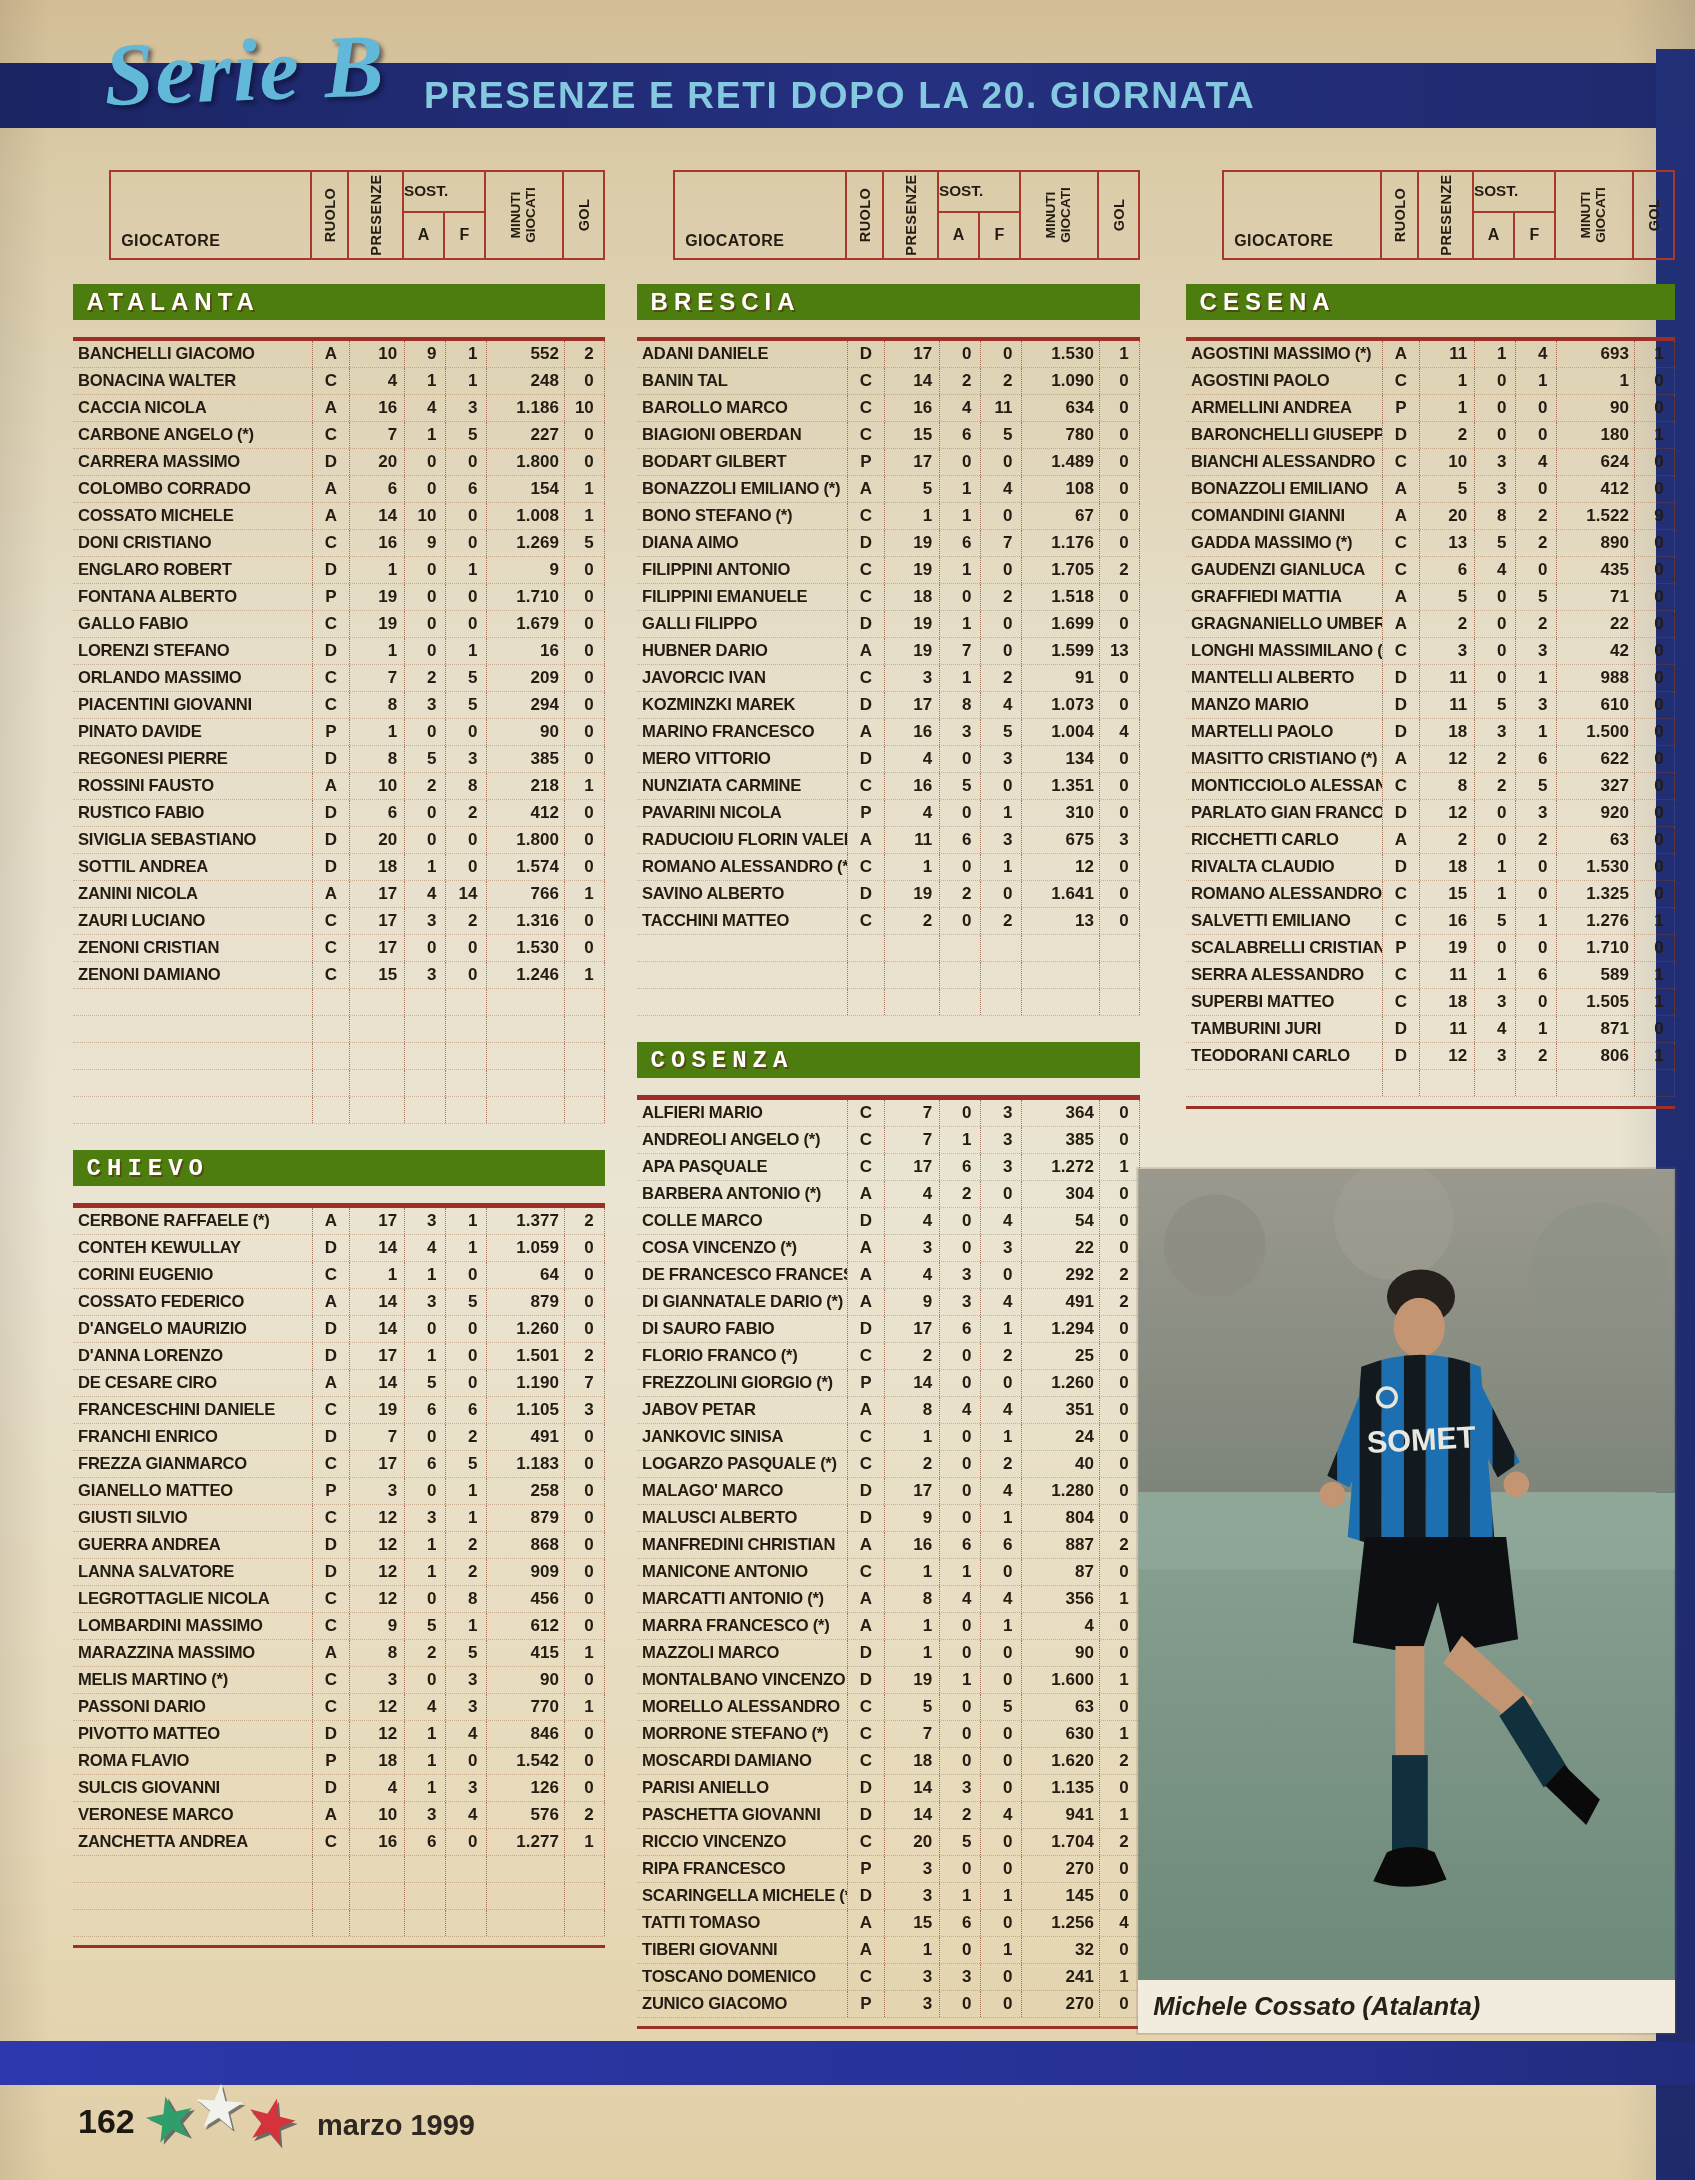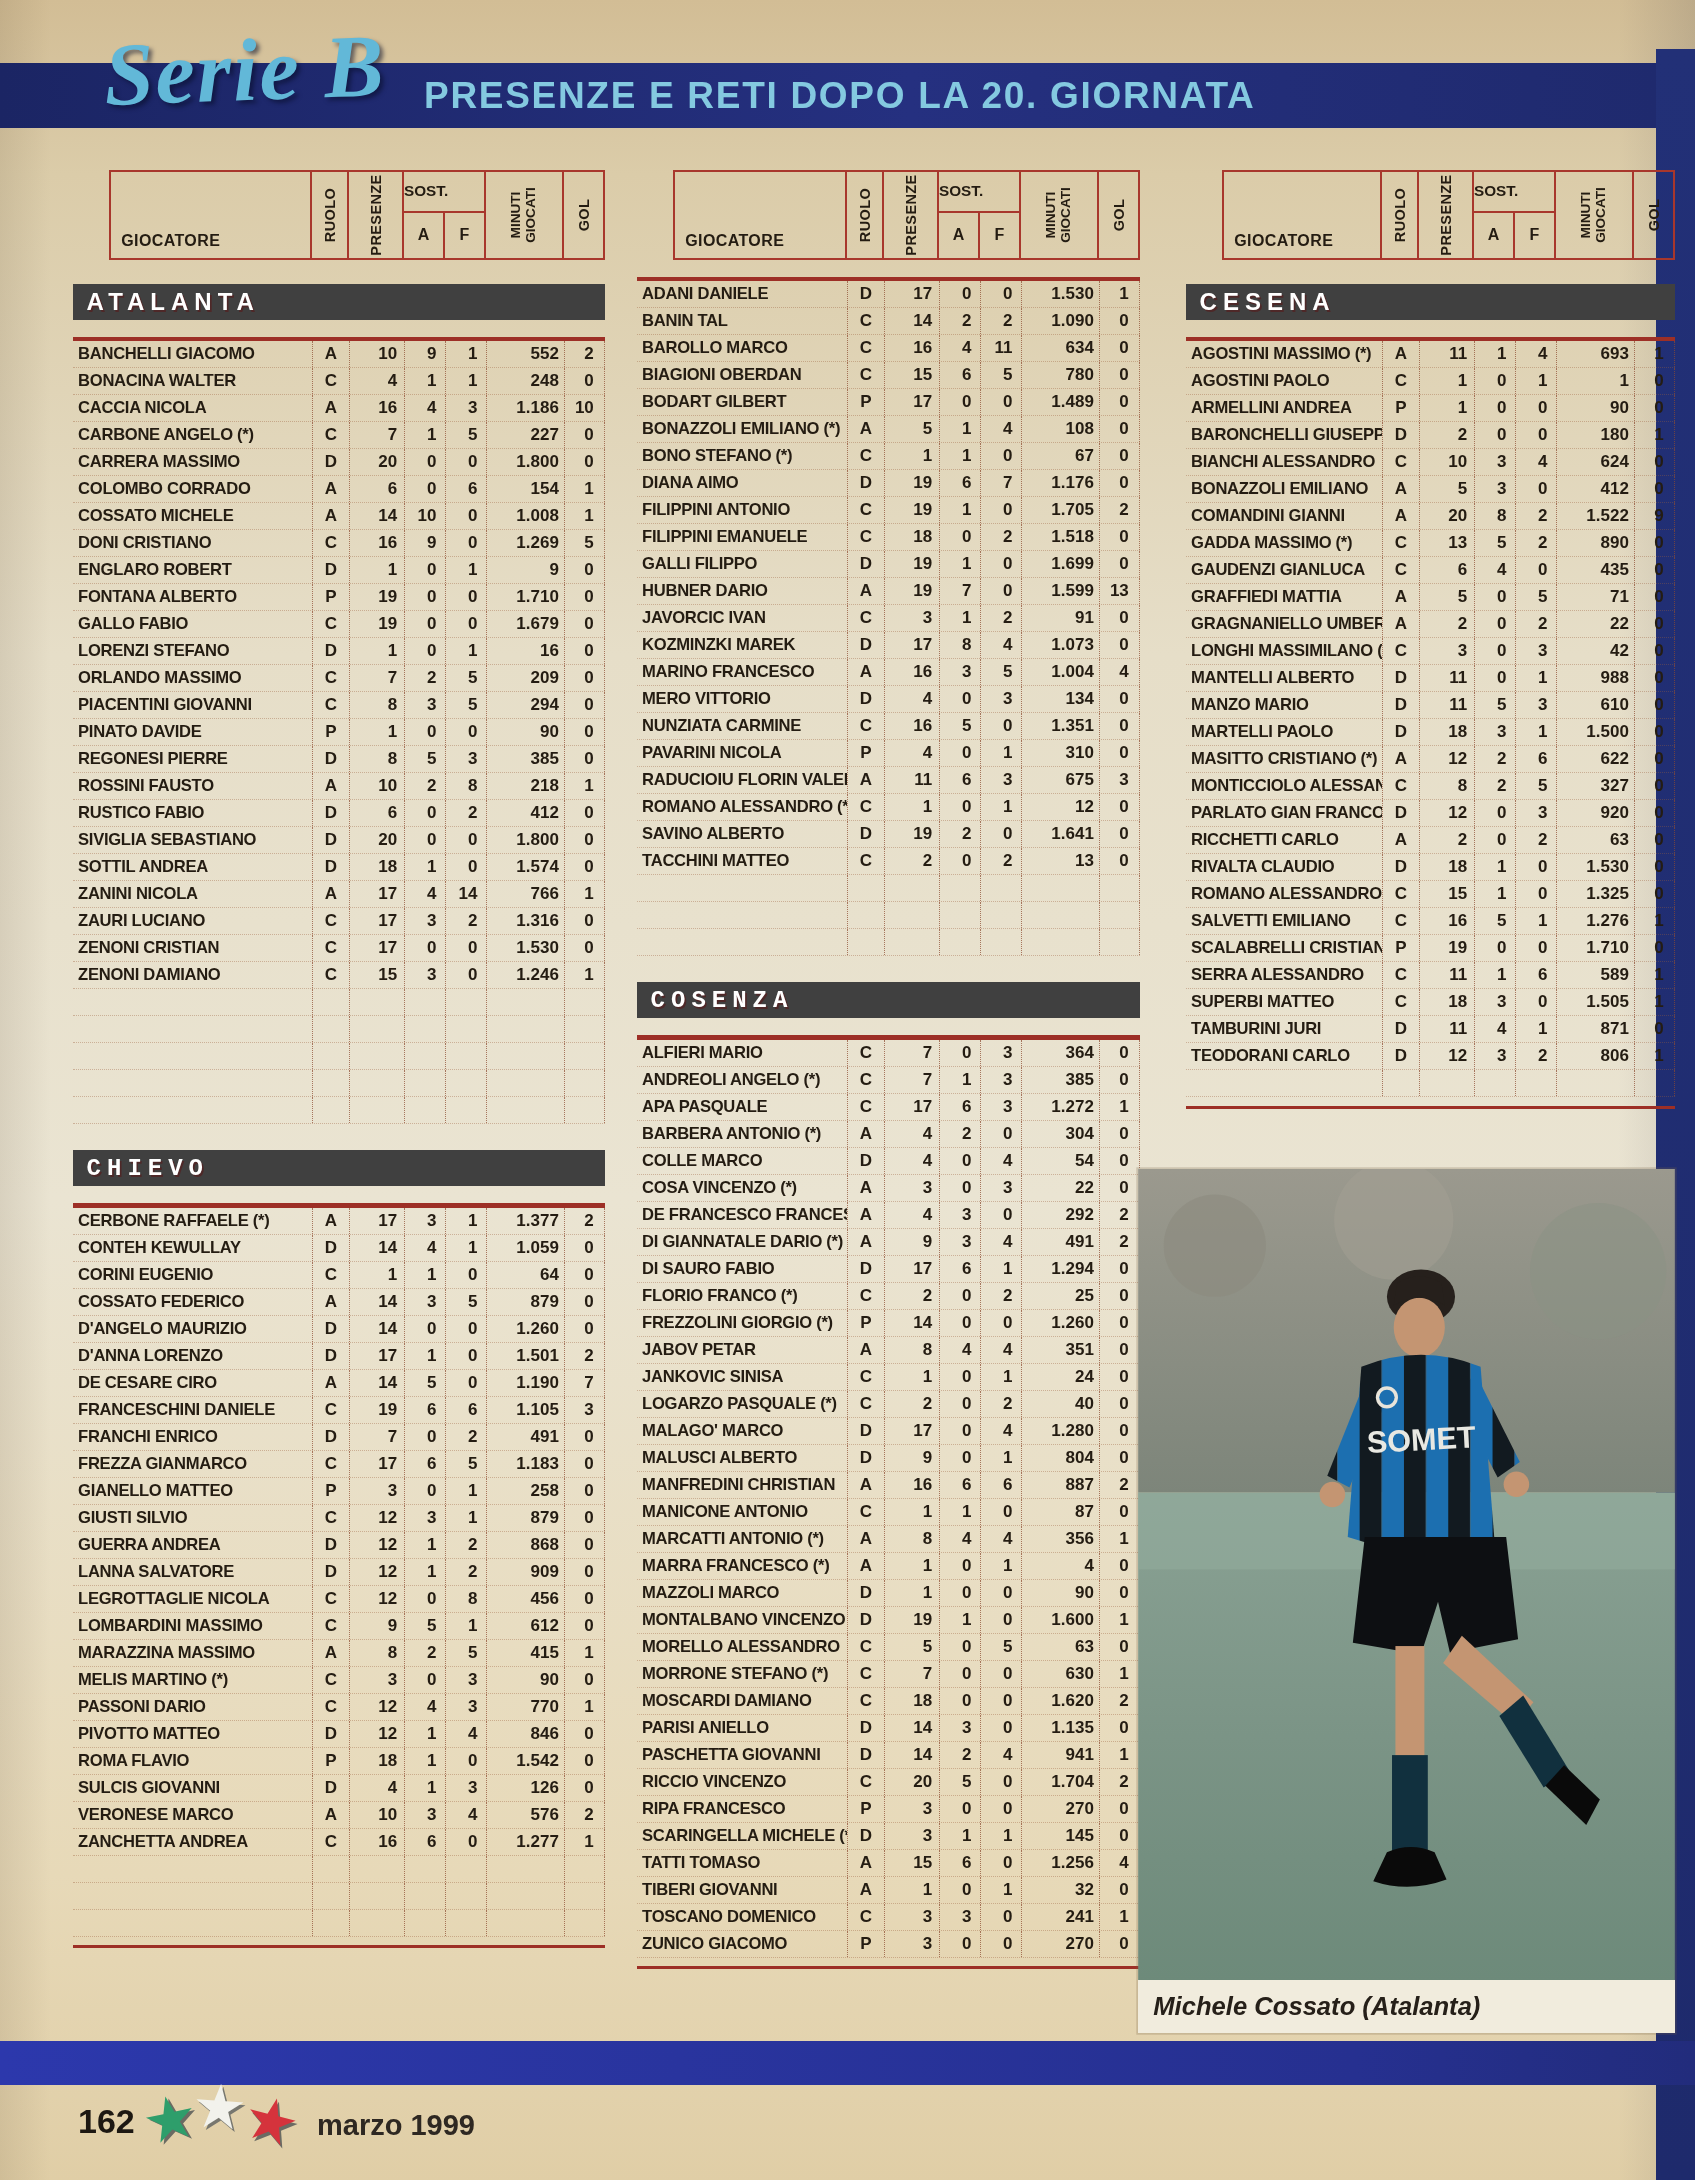--- a/index.html
+++ b/index.html
@@ -46,21 +46,21 @@
     white-space:nowrap; font-size:14.5px; letter-spacing:0.4px; }
   .vtext2 { position:absolute; left:50%; top:50%; width:63px; text-align:center;
     transform:translate(-50%,-50%) rotate(-90deg); font-size:13.6px; line-height:1.08; }
   .sost-top { height:41px; line-height:37px; text-align:left; font-size:15.3px;
     border-bottom:2.6px solid #a8372c; }
   .sost-bottom { display:flex; height:47px; }
   .sost-a { width:41px; border-right:2.6px solid #a8372c; text-align:center; line-height:44px; font-size:16px; }
   .sost-f { flex:1; text-align:center; line-height:44px; font-size:16px; }
 
   
-  .team-banner { height:36px; background:#404040; color:#fff; font-weight:bold; font-size:24px;
+  .team-banner { height:36px; background:#4d7c0f; color:#fff; font-weight:bold; font-size:24px;
     letter-spacing:6px; display:flex; align-items:center; padding-left:13.6px;
     text-shadow:1.7px 1.7px 0 rgba(96,10,12,.45); }
   .mt-first { margin-top:24px; } .mt-next { margin-top:26px;font-family:Liberation Mono, monospace; }
   .rule { height:4.3px; background:#9d2f26; margin-top:17px; }
   .rule-after { height:3.4px; background:#9d2f26; margin-top:8.5px; }
 
   .row { display:flex; height:27px; align-items:center;
     border-bottom:1.7px dotted rgba(155,95,60,.38); }
   .c-name { flex:1; font-size:16.6px; font-weight:bold; letter-spacing:-0.3px;
     padding-left:5.1px; white-space:nowrap; overflow:hidden; }
@@ -662,20 +662,21 @@
       </div>
     </div>
     <div class="sh sh-min">
         <span class="vtext2">MINUTI GIOCATI</span>
       </div>
     <div class="sh sh-gol">
         <span class="vtext">GOL</span>
       </div>
   </div>
   <div>
+    <div class="team-banner mt-first">BRESCIA</div>
     <div class="rule"></div>
     <div>
         <div class="row">
           <span class="c-name">ADANI DANIELE</span>
           <span class="c-num w-ruolo">D</span>
           <span class="c-num w-pres">17</span>
           <span class="c-num w-a">0</span>
           <span class="c-num w-f">0</span>
           <span class="c-num w-min">1.530</span>
           <span class="c-num w-gol">1</span>

